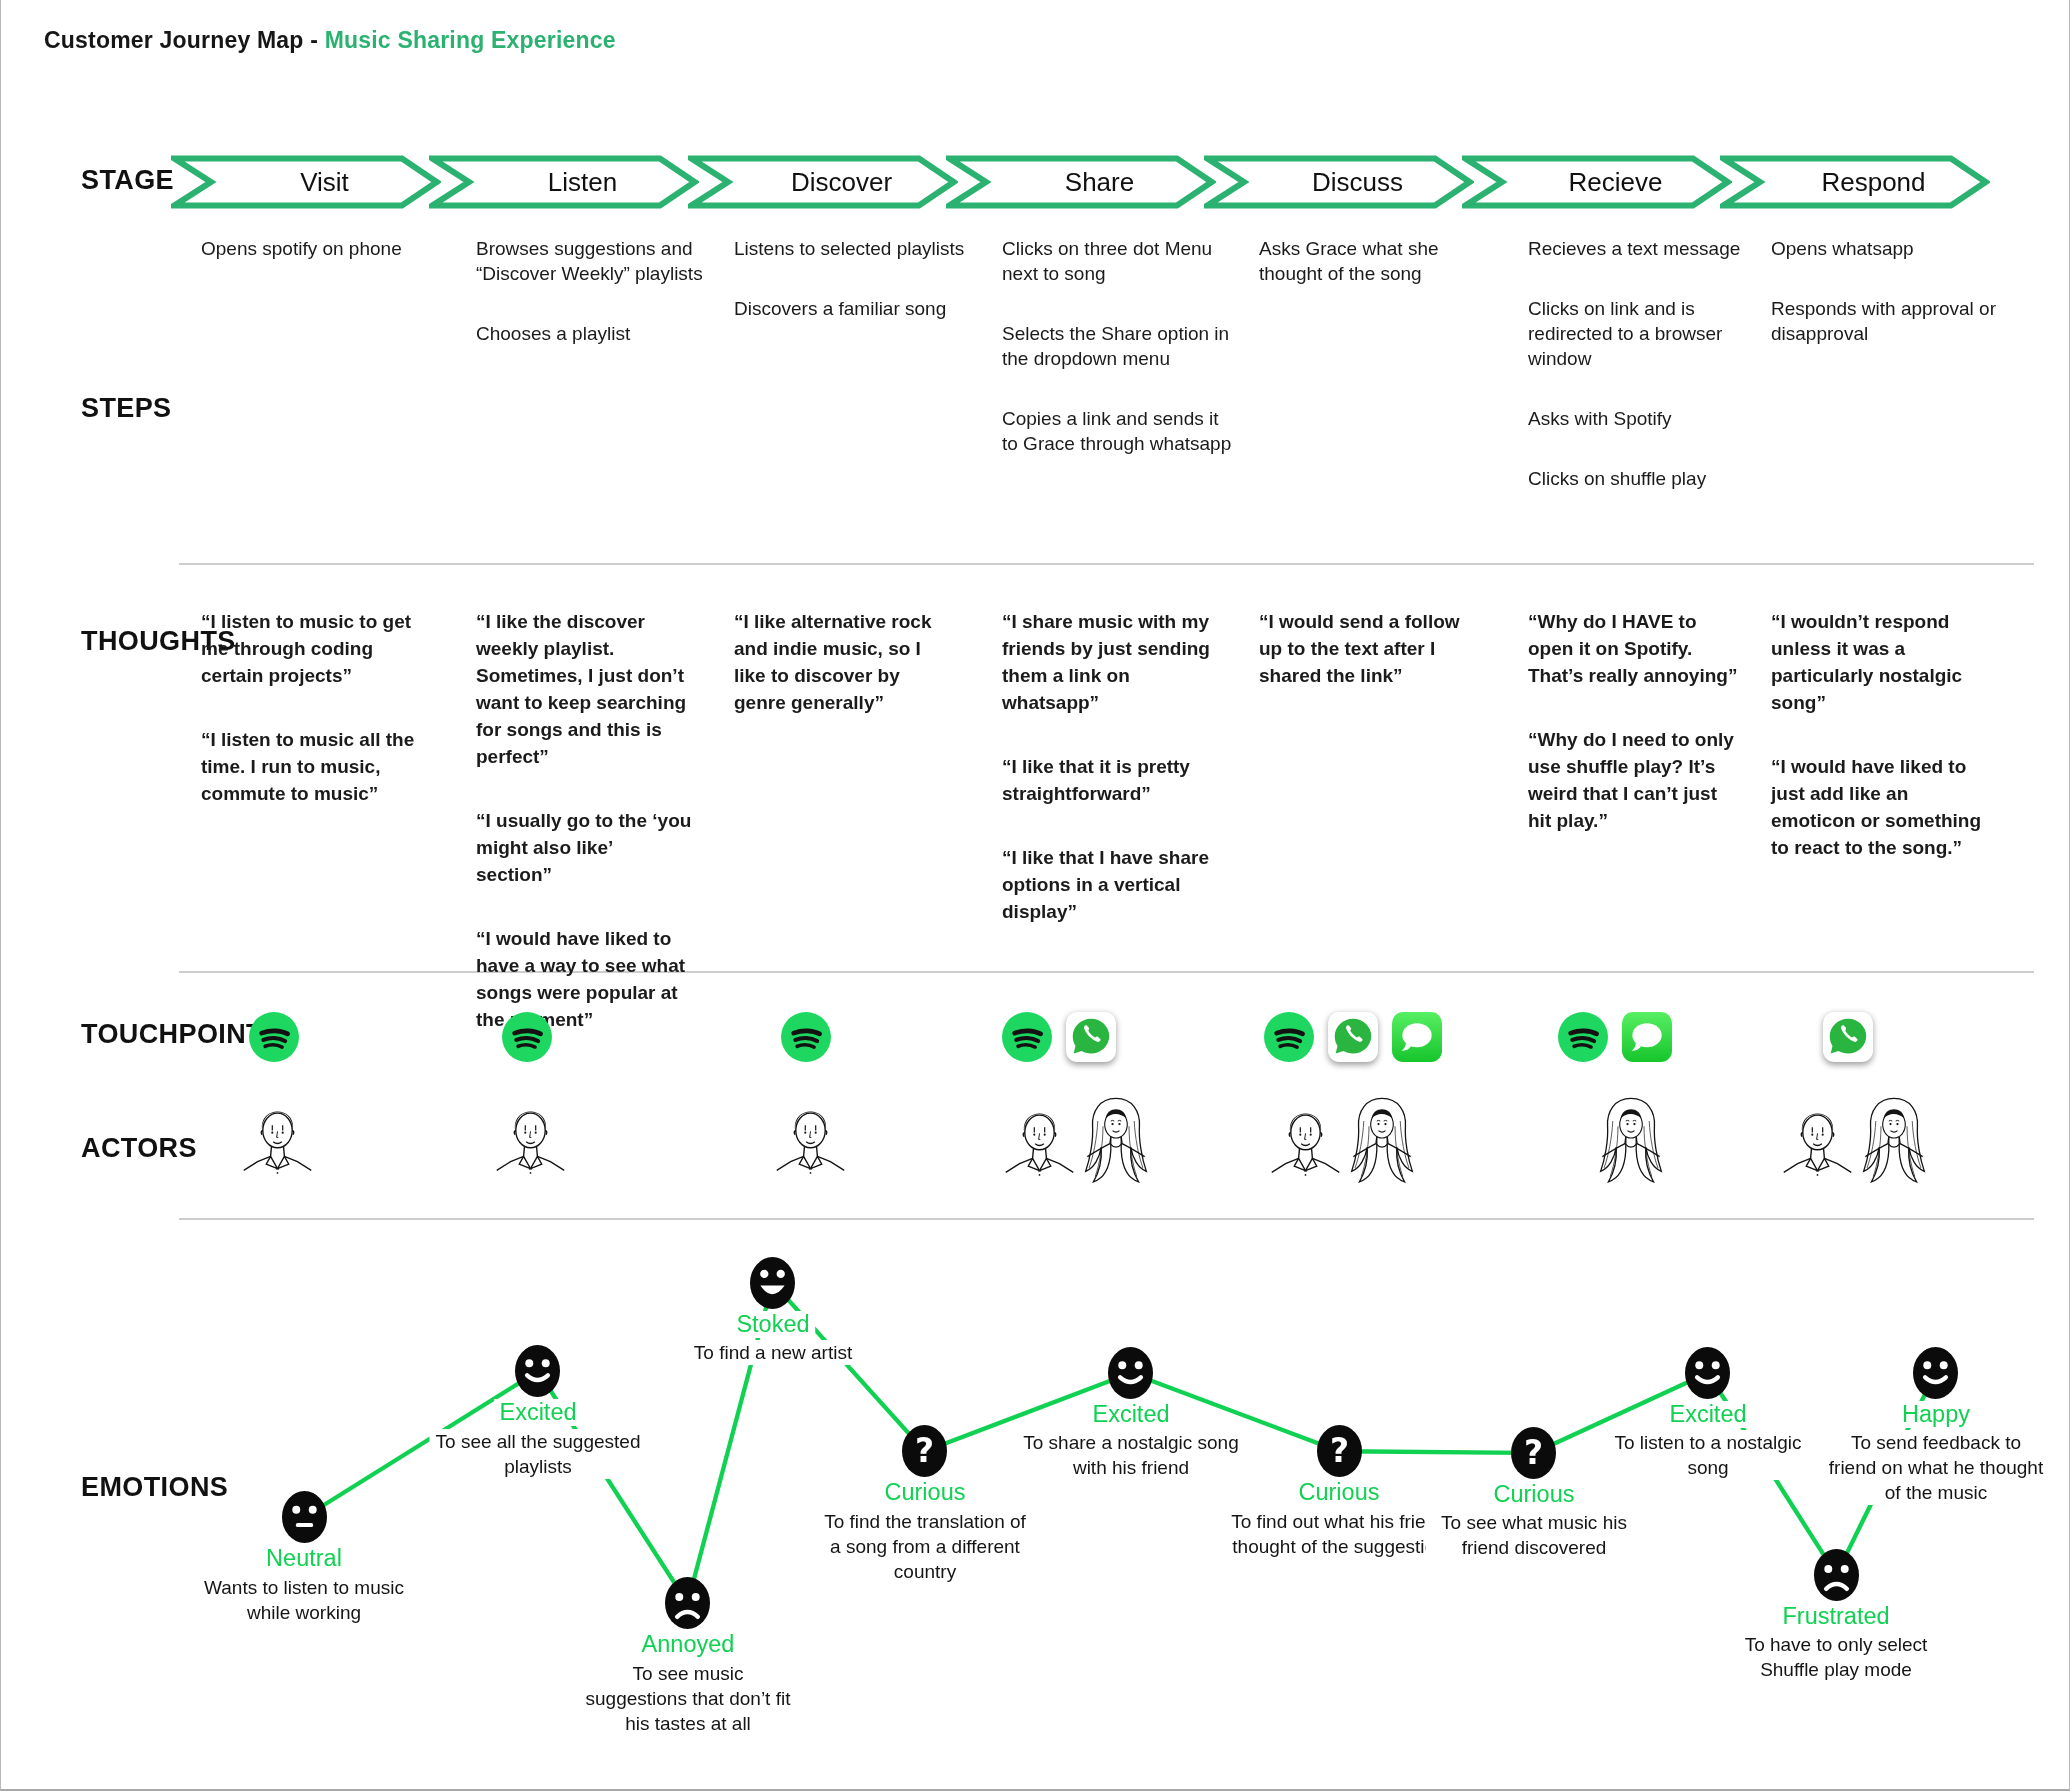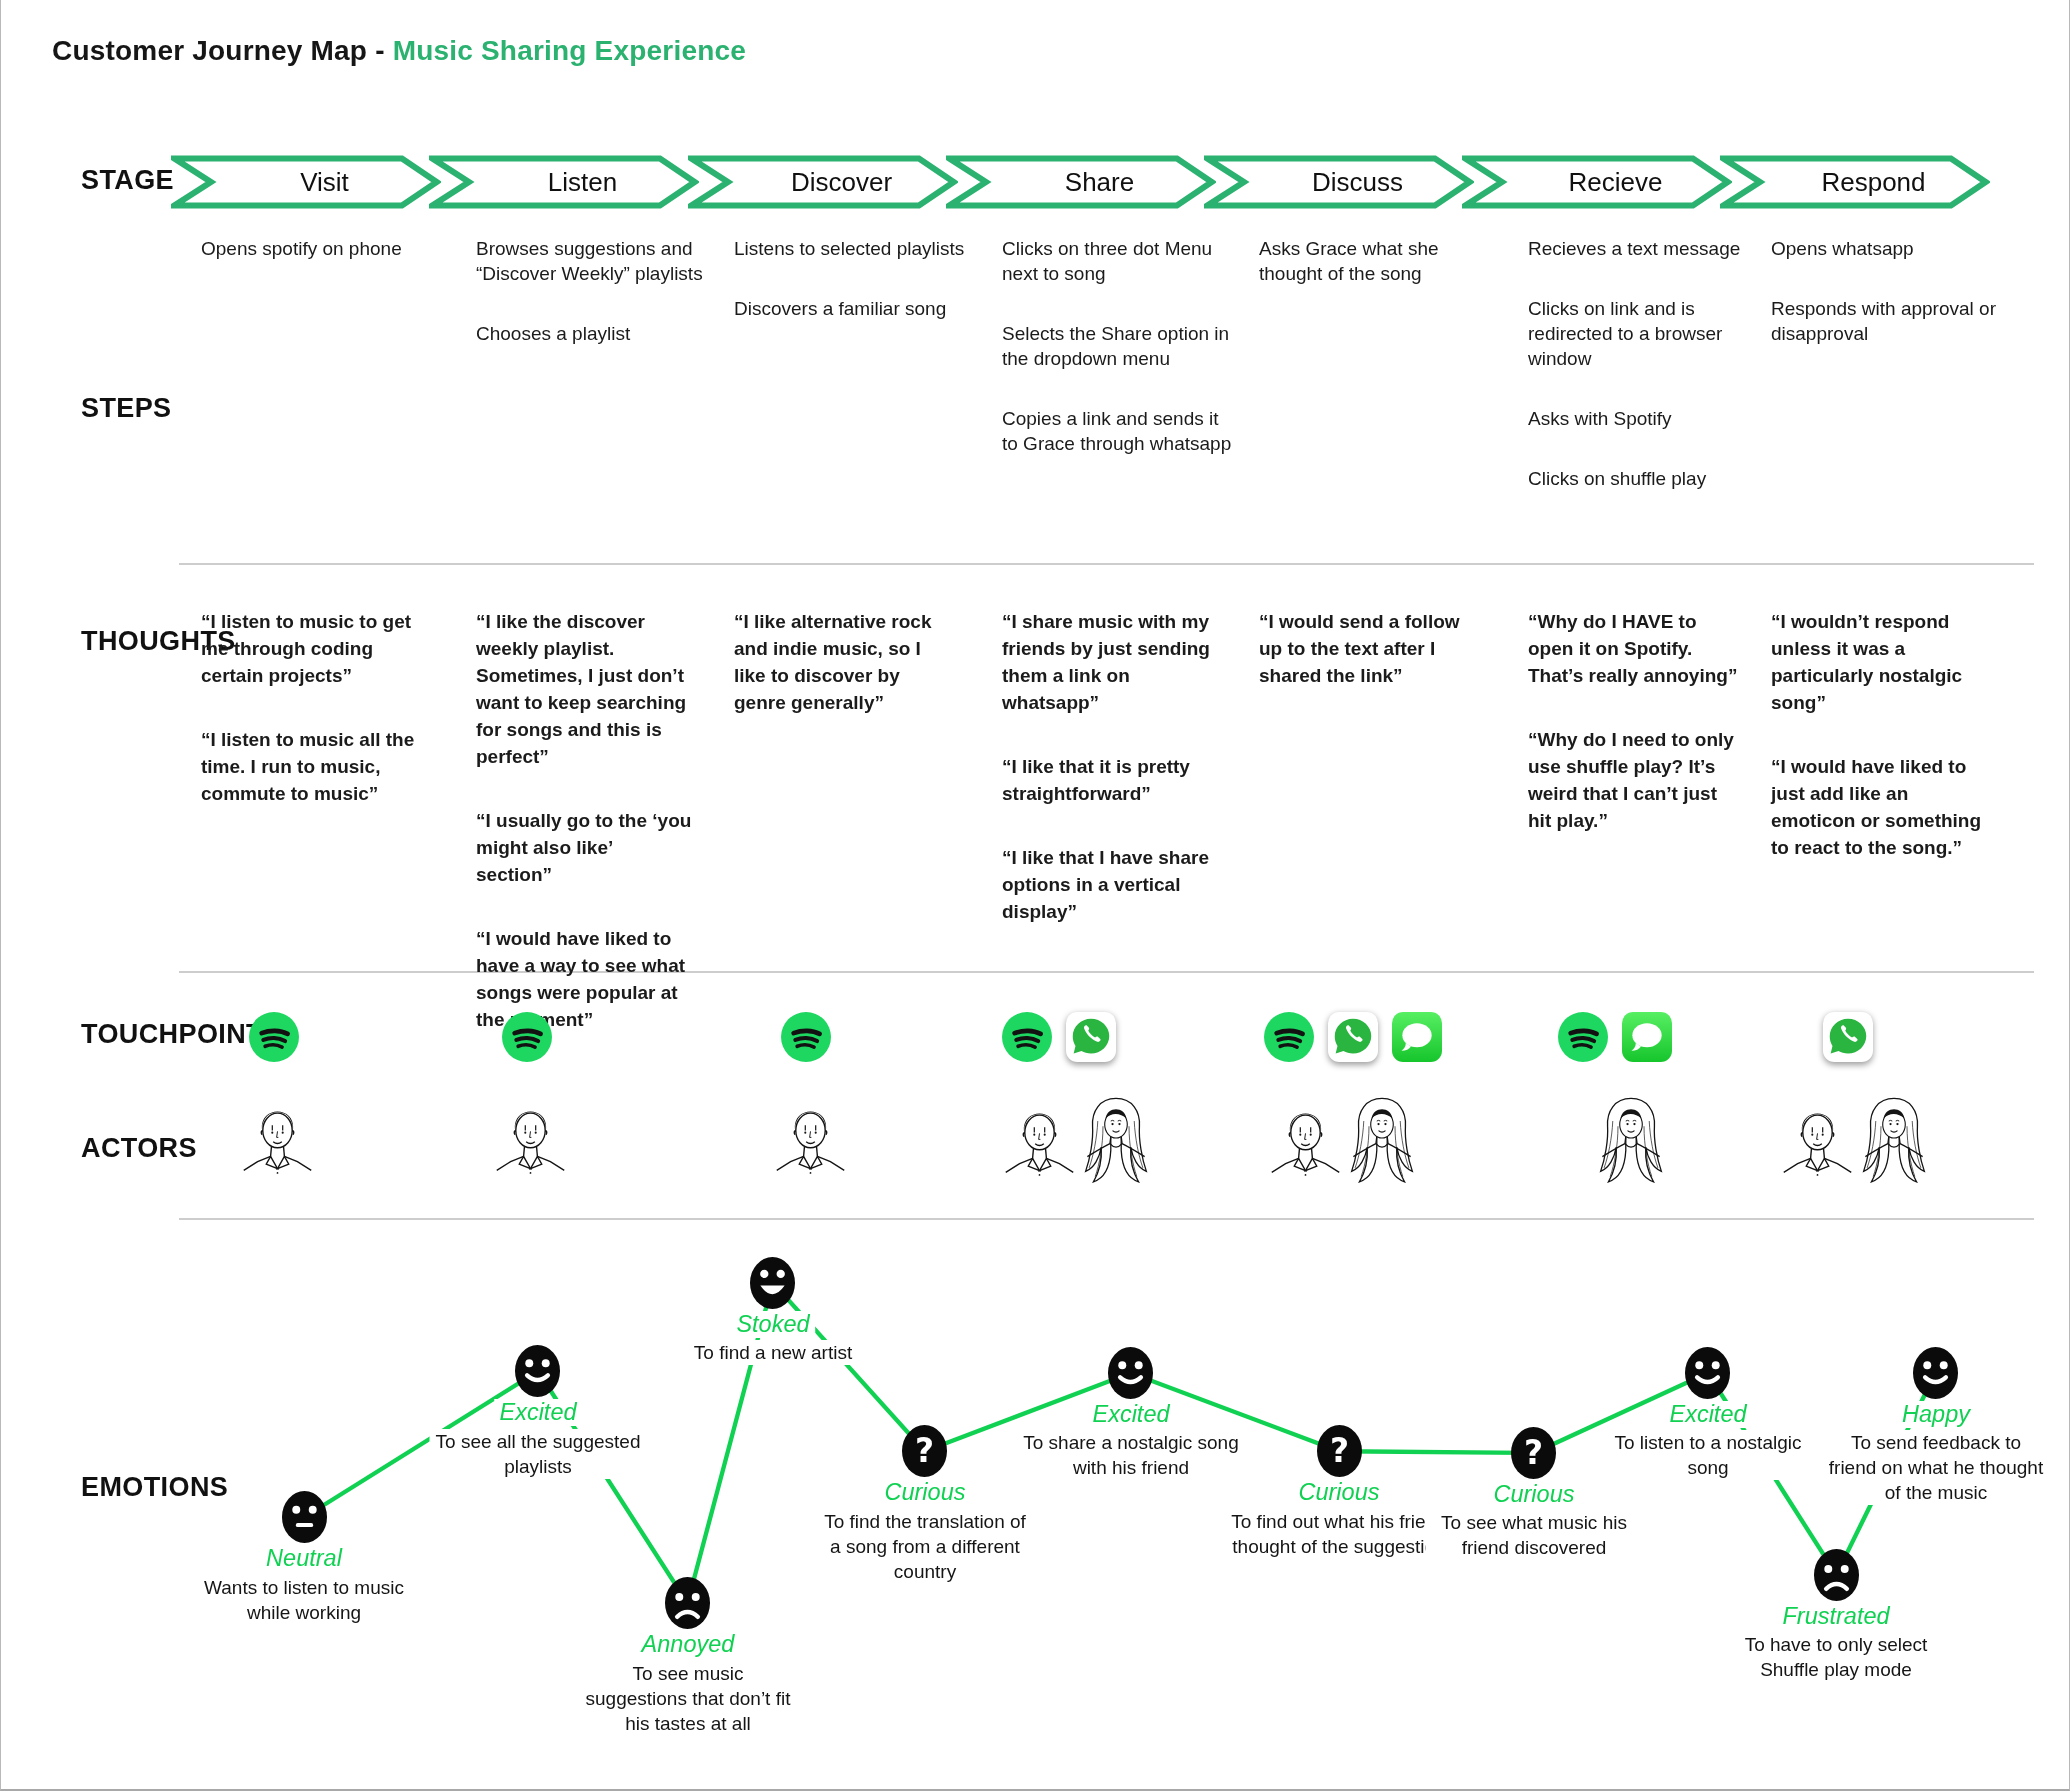--- a/index.html
+++ b/index.html
@@ -1,37 +1,37 @@
 <!DOCTYPE html>
 <html style="font-size:14px"><head>
 <meta charset="utf-8">
 <style>
   html,body{margin:0;padding:0;background:#fff;font-family:"Liberation Sans",sans-serif;}
   #canvas{position:relative;width:2070px;height:1791px;background:#fff;overflow:hidden;
           border-left:1.7px solid #b9b9b9;border-right:1.7px solid #b9b9b9;border-bottom:2.6px solid #a8a8a8;box-sizing:border-box;}
-  h1{position:absolute;left:35px;top:19px;font-size:28px;margin:16px;color:#161616;letter-spacing:0.2px;}
+  h1{position:absolute;left:35px;top:19px;font-size:23px;margin:8px;color:#161616;letter-spacing:0.2px;}
   .row-label{position:absolute;left:37px;font-weight:bold;font-size:27px;color:#111;letter-spacing:0.4px;margin-left:43px;}
   .sep{position:absolute;left:178px;width:1855px;height:1.7px;background:#cdcdcd;}
   .arrow{position:absolute;top:155px;width:270px;height:40px;}
   .arrow svg{position:absolute;left:0;top:0;}
   .arrow .lbl{position:absolute;left:37px;top:0;width:233px;height:54px;display:flex;align-items:center;justify-content:center;
               font-size:26px;color:#101010;}
   .colsteps{position:absolute;top:236px;width:236px;font-size:19px;line-height:25px;color:#1b1b1b;}
   .colsteps p{margin:0 0 35px 0;}
   .colthoughts{position:absolute;top:608px;width:217px;font-size:19px;line-height:27px;color:#1b1b1b;font-weight:bold;}
   .colthoughts p{margin:0 0 37px 0;}
   .tps{position:absolute;top:1012px;display:flex;gap:14px;align-items:center;}
   .icon58{width:50px;height:50px;display:block;}
   .wa-tile{width:50px;height:50px;background:#fff;border-radius:11.3px;box-shadow:0 2.6px 6px rgba(0,0,0,.38);
            display:flex;align-items:center;justify-content:center;}
   .actors{position:absolute;top:1095px;display:flex;gap:5.2px;align-items:flex-end;}
   #emotion-lines{position:absolute;left:0;top:0;z-index:1;}
   .emotion-face{position:absolute;width:45px;height:52px;z-index:3;}
   .emotion-label{position:absolute;transform:translateX(-50%);padding:0 5.2px;background:#fff;z-index:2;
-                 font-size:23.5px;white-space:nowrap;font-style:italic;}
+                 font-size:23.5px;white-space:nowrap;}
   .emotion-text{position:absolute;width:217px;transform:translateX(-50%);background:#fff;z-index:2;
                 text-align:center;font-size:19px;line-height:25px;color:#151515;}
 </style>
 </head>
 <body>
 
 <div id="canvas">
   <h1><span>Customer Journey Map - </span><span id="title-hl" style="color: rgb(44, 178, 112);">Music Sharing Experience</span></h1>
 
   <div class="row-label" style="top:165px">STAGE</div>

